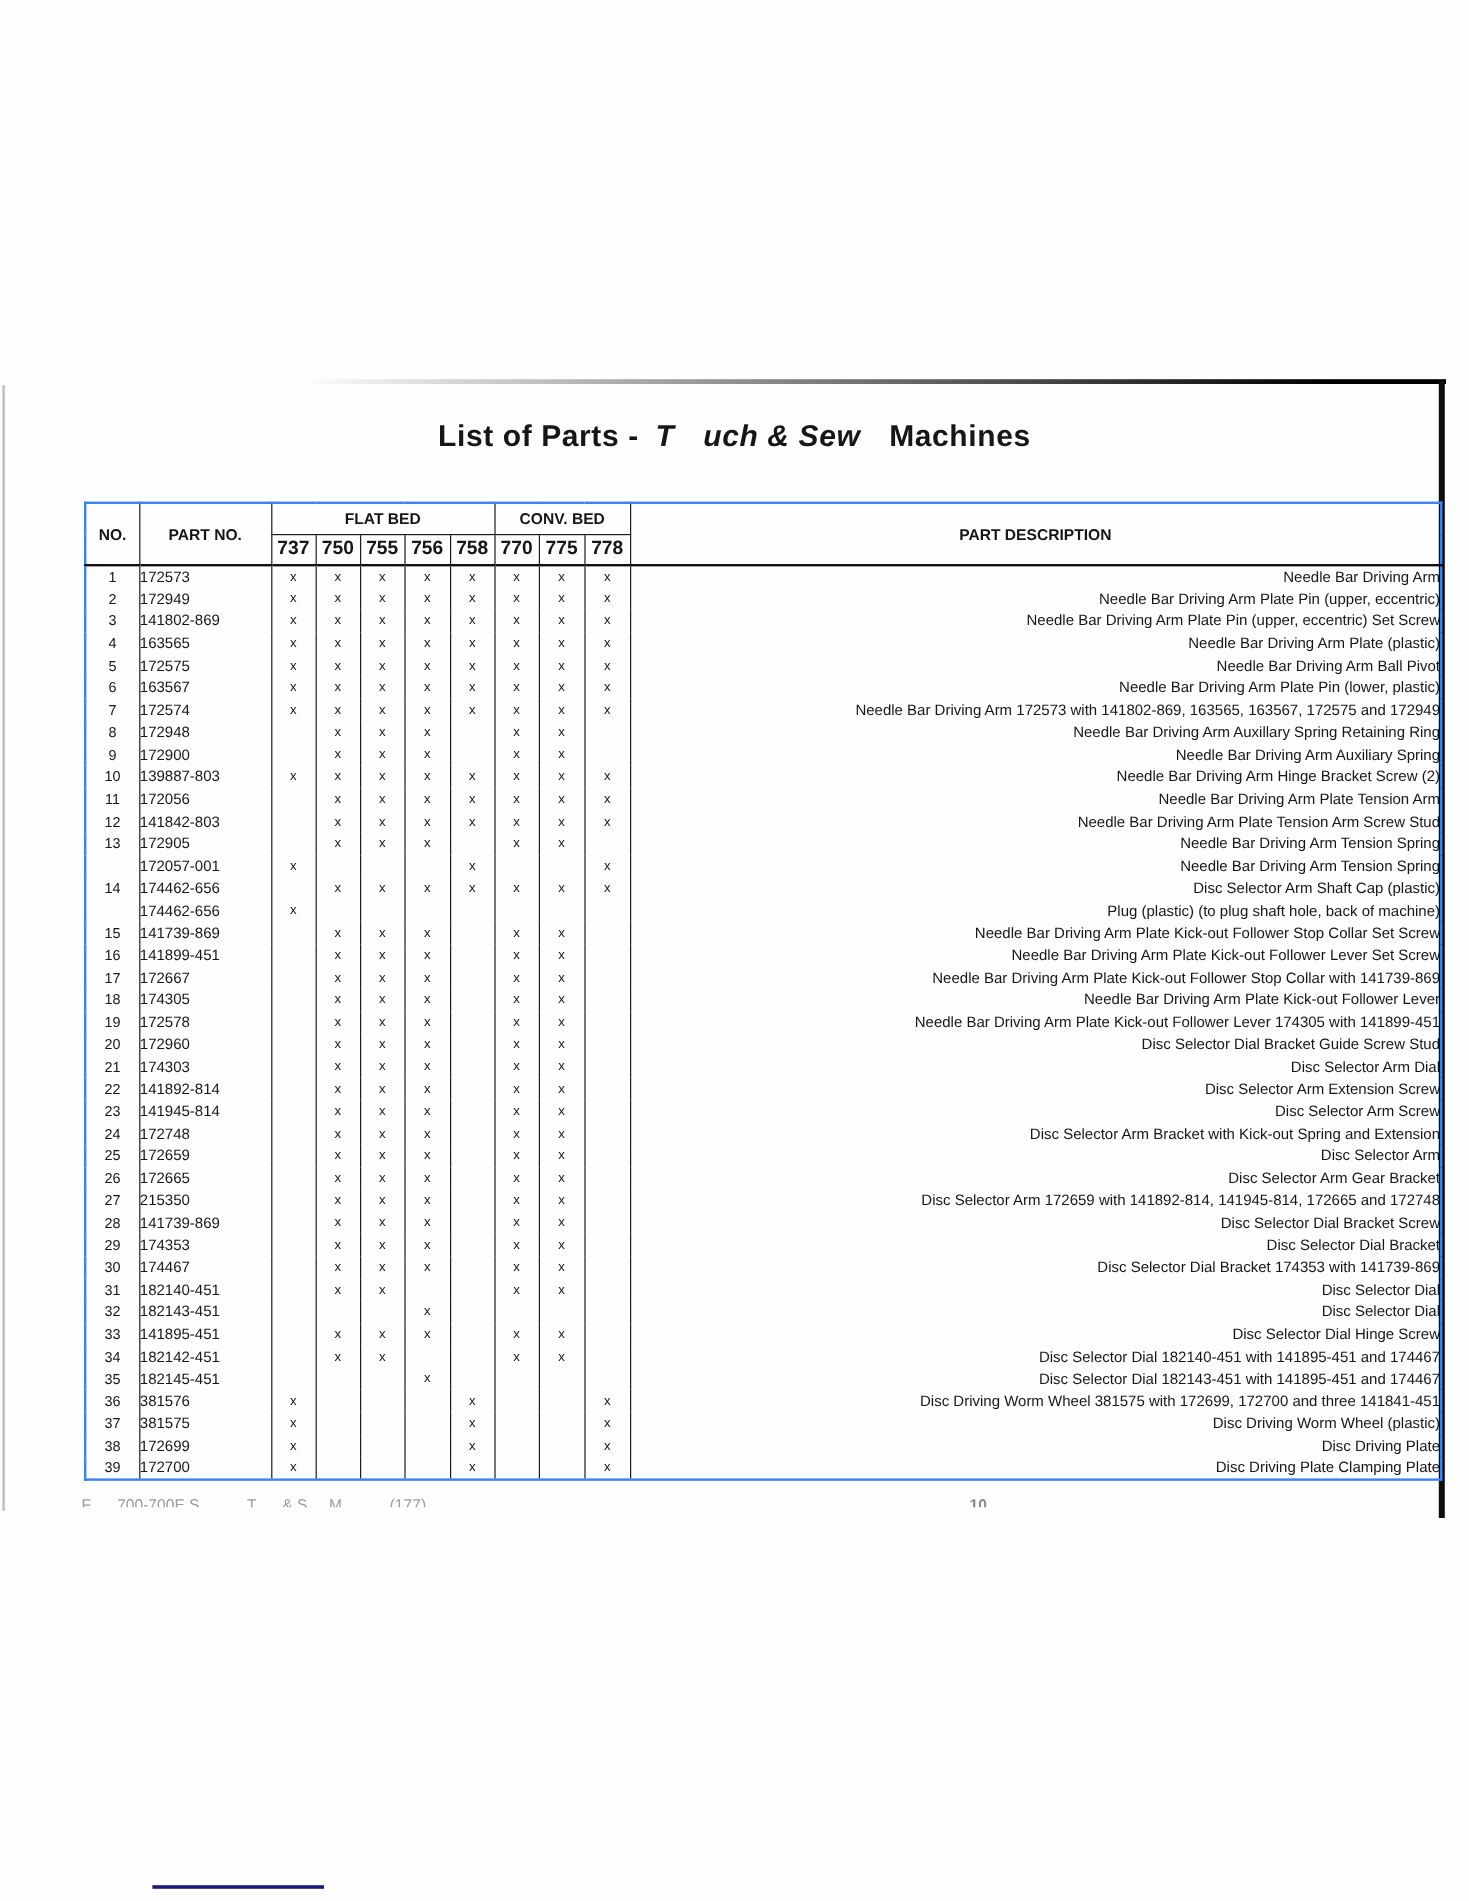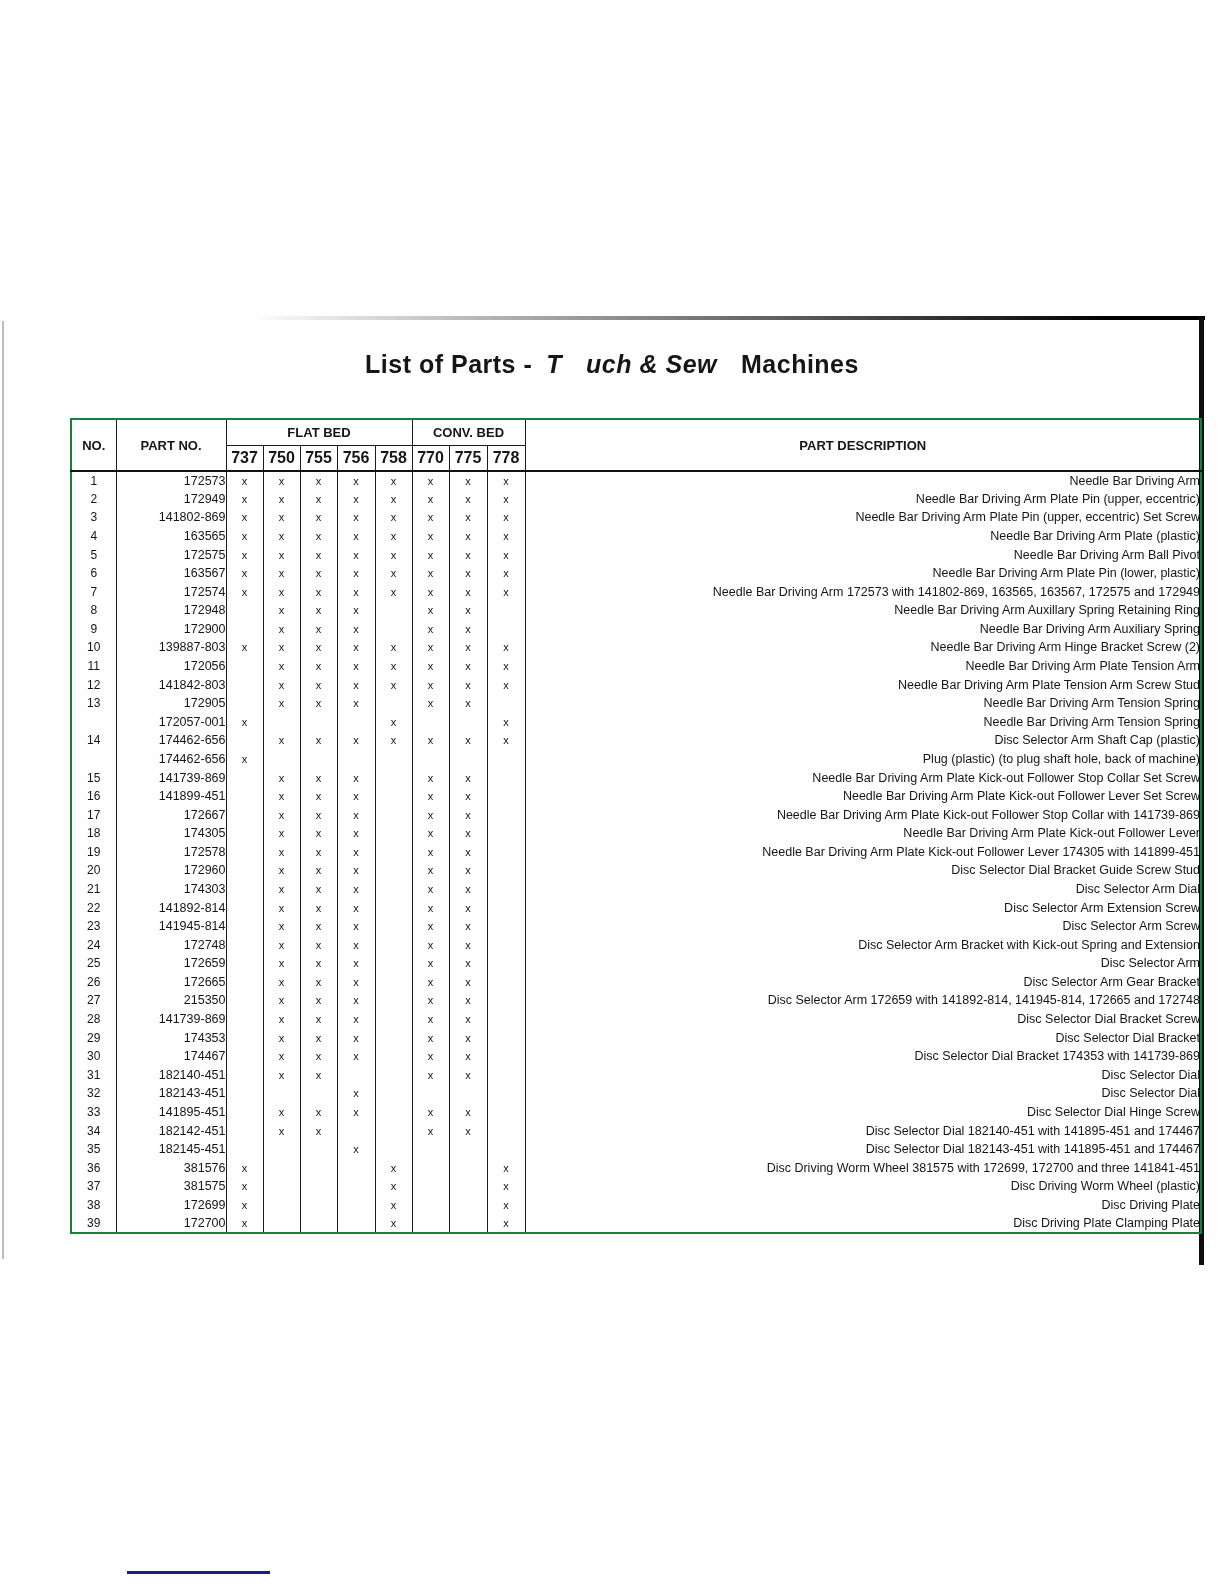--- a/index.html
+++ b/index.html
@@ -16,31 +16,31 @@
   .title{font-size:25px;font-weight:bold;letter-spacing:0.5px;white-space:nowrap;}
   .title .ital{font-style:italic;}
   .title .gap-s{display:inline-block;width:14px;}
   .title .gap-m{display:inline-block;width:24px;}
   .subtitle{margin-top:3px;font-size:13.5px;font-weight:bold;letter-spacing:0.6px;}
   
   table.parts{position:absolute;left:70px;top:418px;width:1130px;border-collapse:collapse;
      table-layout:fixed;}
   table.parts th, table.parts td{border-left:1.5px solid #1c1c1c;border-right:1.5px solid #1c1c1c;
      padding:0;margin:0;overflow:hidden;white-space:nowrap;}
-  table.parts{border:2px solid #15803d;}
+  table.parts{border:2px solid #3b82f6;}
   thead th{font-size:13px;font-weight:bold;text-align:center;}
   tr.group-row th{height:25px;border-bottom:1.5px solid #1c1c1c;}
   tr.group-row th.span-col{border-bottom:1.5px solid #1c1c1c;}
   tr.group-row th.tall{border-bottom:none;}
   tr.model-row th{height:24px;border-bottom:2px solid #111;font-size:16px;}
   th.tall{border-bottom:2px solid #111 !important;vertical-align:middle;}
   tbody tr{height:18.58px;}
   tbody td{font-size:12.5px;vertical-align:middle;}
   td.no-cell{text-align:center;font-size:12px;}
-  td.part-cell{padding-left:13px;text-align:right;}
+  td.part-cell{padding-left:13px;text-align:left;}
   td.mark-cell{text-align:center;font-size:11px;}
   td.desc-cell{padding-left:14px;text-align:right;}
   tbody tr:first-child td{border-top:1px solid #444;}
   
   .footer{position:absolute;left:68px;top:1246px;width:1070px;height:10px;overflow:hidden;
      color:#9a9a9a;font-size:13px;}
   .footer .footer-left{position:absolute;left:0;top:0;white-space:pre;}
   .footer .footer-right{position:absolute;left:740px;top:0;font-weight:bold;color:#8a8a8a;}
 </style>
 </head>
@@ -659,15 +659,19 @@
     <td class="mark-cell"></td>
     <td class="mark-cell">x</td>
     <td class="mark-cell"></td>
     <td class="mark-cell"></td>
     <td class="mark-cell">x</td>
     <td class="desc-cell">Disc Driving Plate Clamping Plate</td>
   </tr>
 </tbody>
   </table>
 
+  <div class="footer">
+    <span class="footer-left">F      700-700E S           T      &amp; S     M           (177)</span>
+    <span class="footer-right">10</span>
+  </div>
 
   <div class="blue-line"></div>
 </div>
 
 </body></html>

